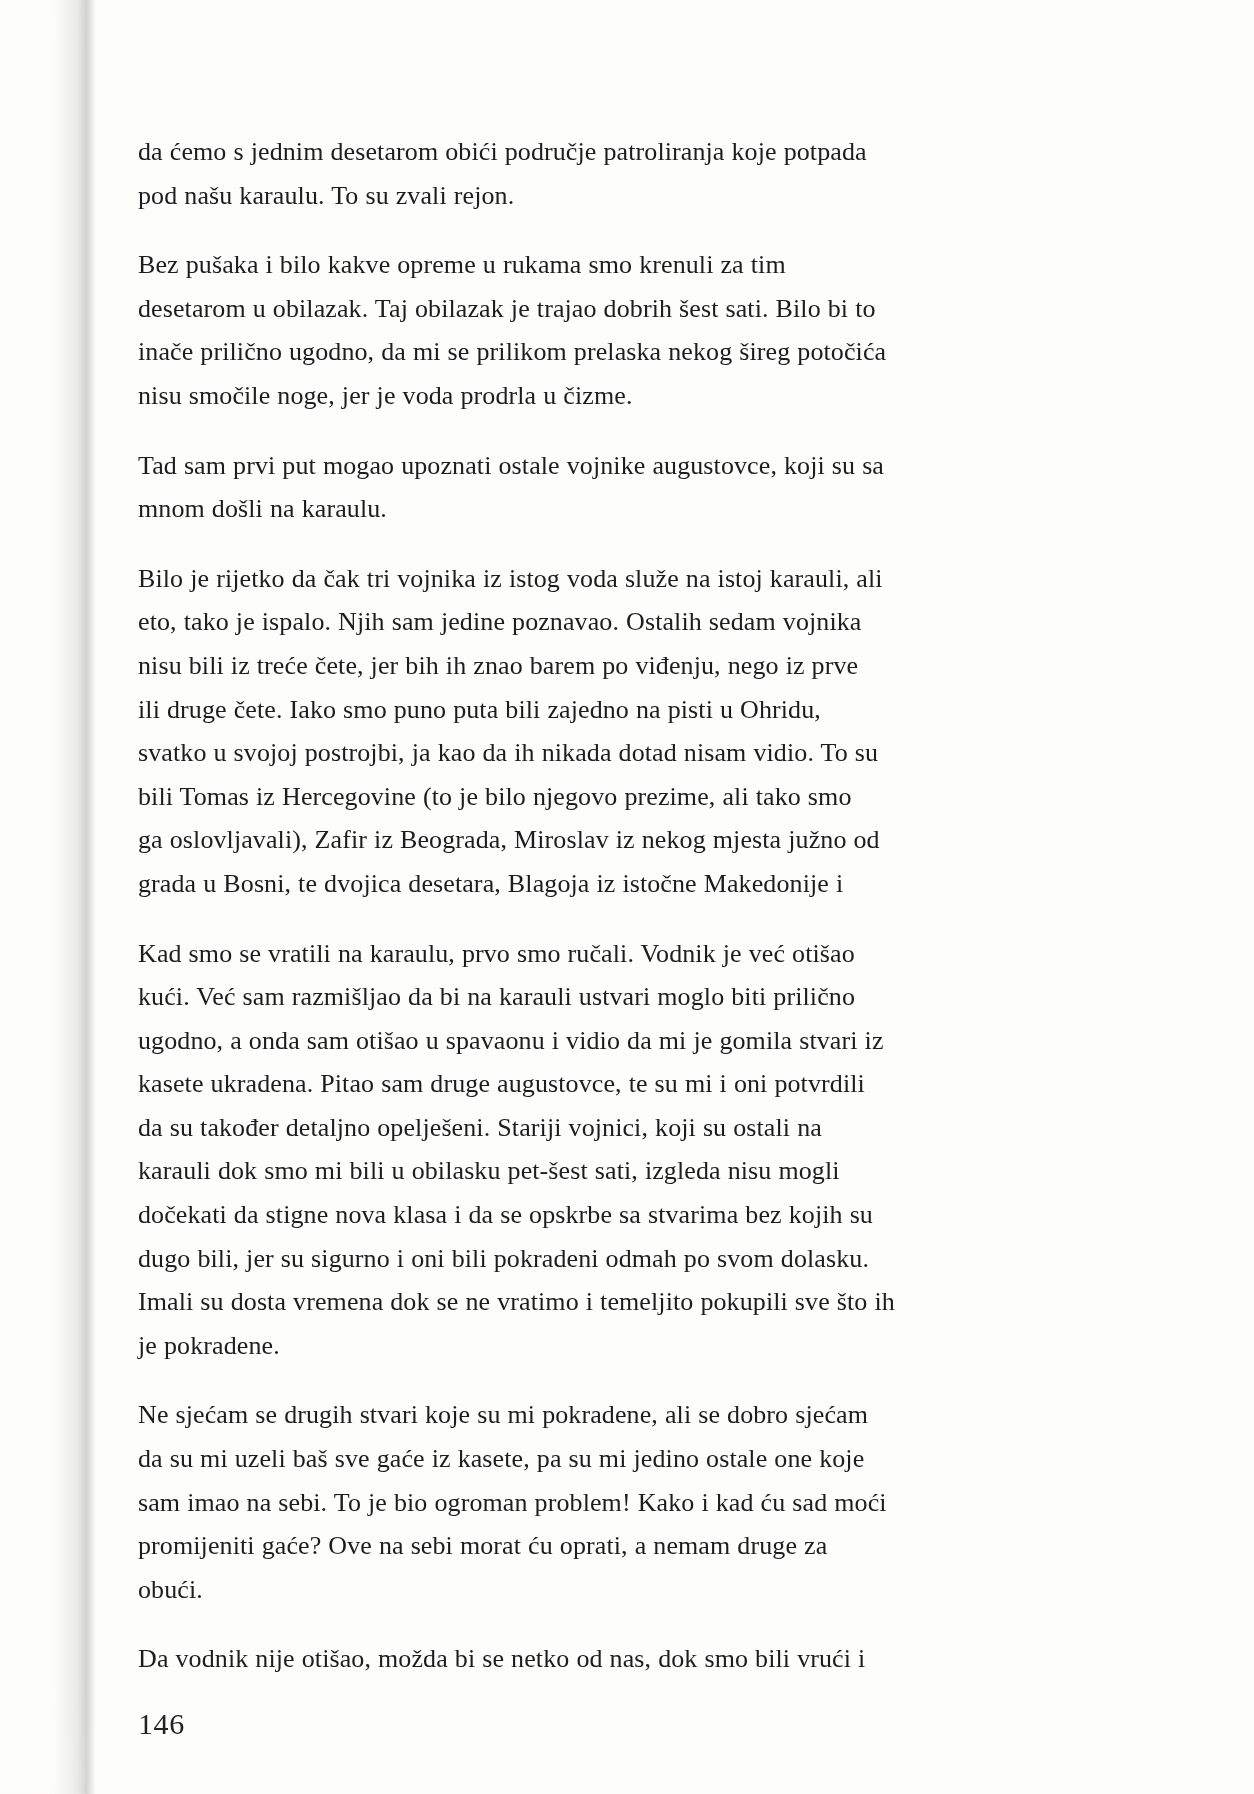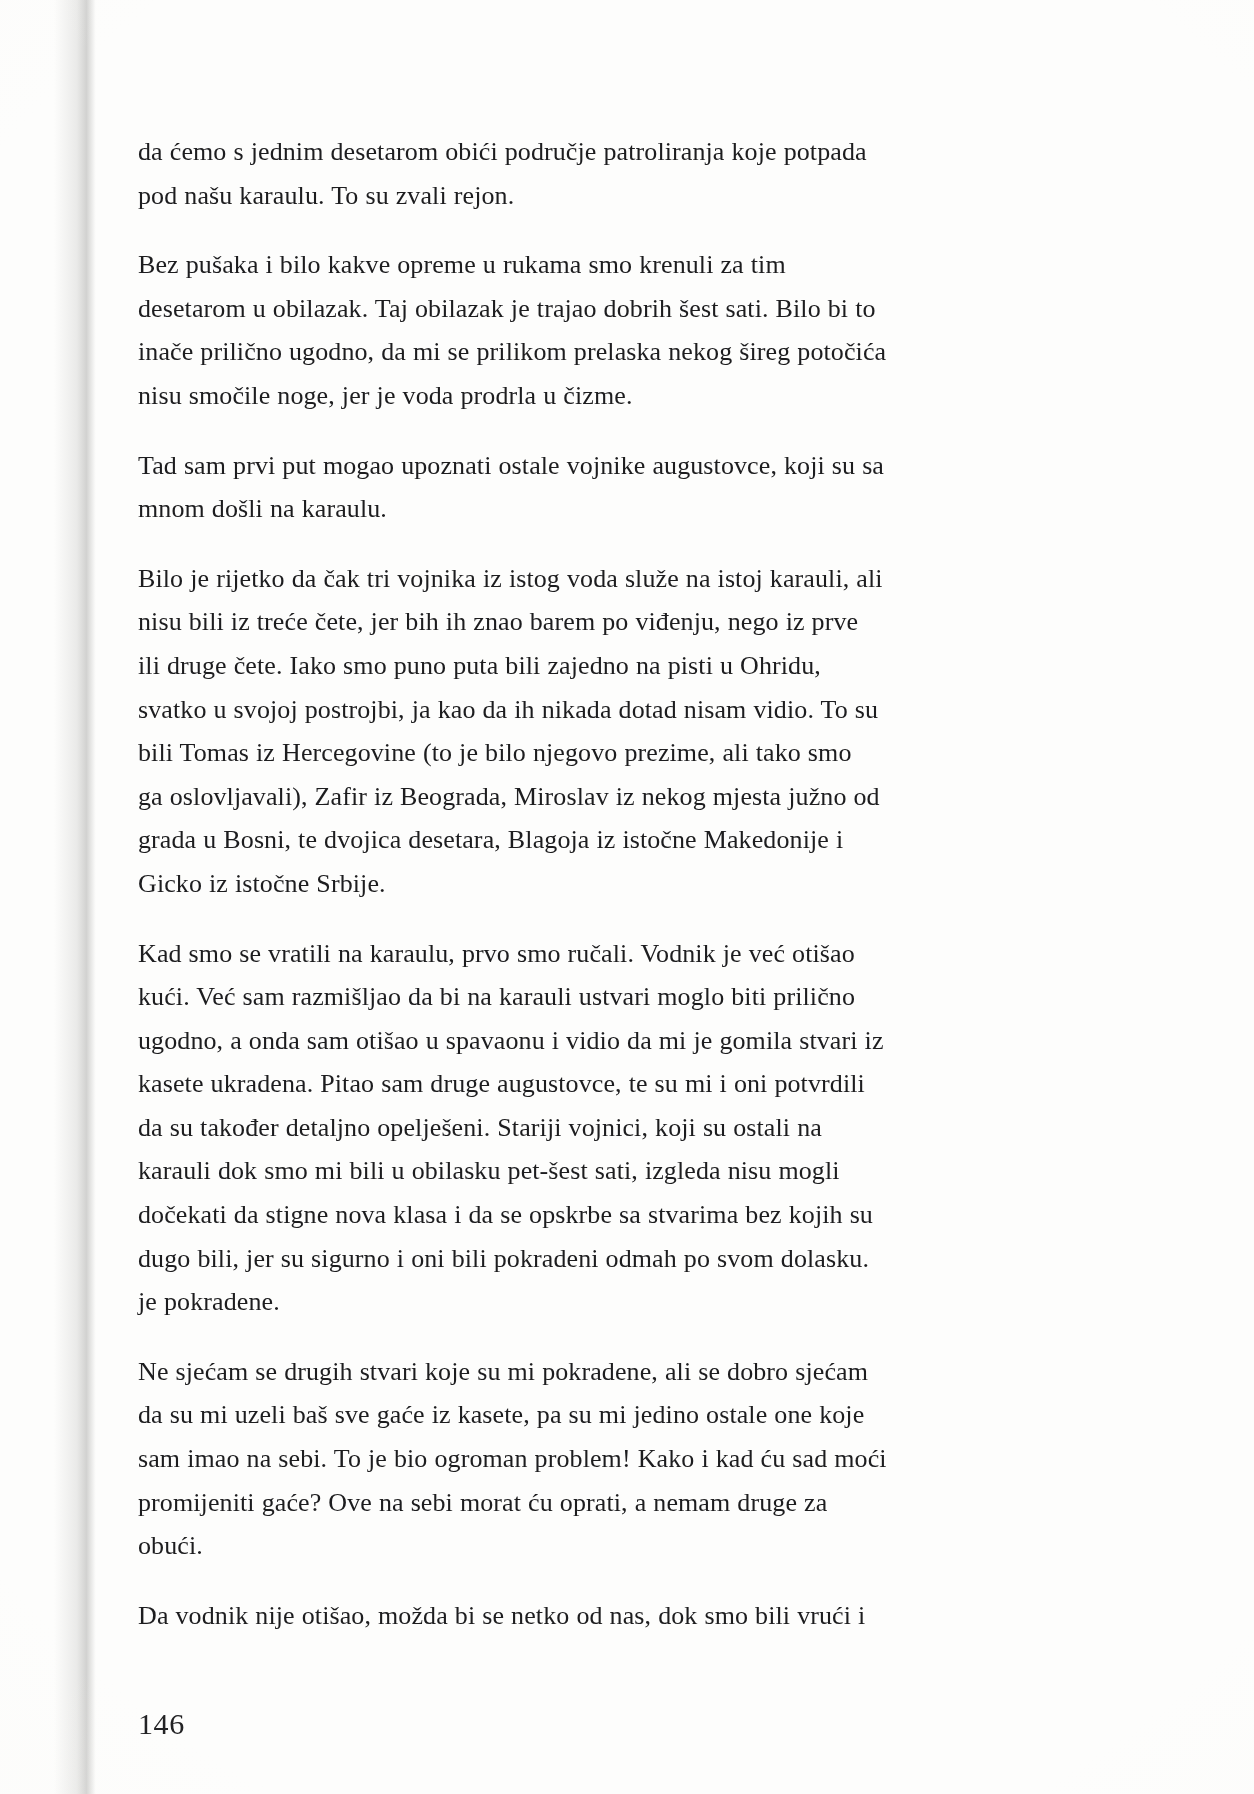--- a/index.html
+++ b/index.html
@@ -105,37 +105,38 @@
         <span class="ln">desetarom u obilazak. Taj obilazak je trajao dobrih šest sati. Bilo bi to</span>
         <span class="ln">inače prilično ugodno, da mi se prilikom prelaska nekog šireg potočića</span>
         <span class="ln">nisu smočile noge, jer je voda prodrla u čizme.</span>
       </p>
       <p class="para">
         <span class="ln">Tad sam prvi put mogao upoznati ostale vojnike augustovce, koji su sa</span>
         <span class="ln">mnom došli na karaulu.</span>
       </p>
       <p class="para">
         <span class="ln">Bilo je rijetko da čak tri vojnika iz istog voda služe na istoj karauli, ali</span>
+        <span class="ln">eto, tako je ispalo. Njih sam jedine poznavao. Ostalih sedam vojnika</span>
         <span class="ln">nisu bili iz treće čete, jer bih ih znao barem po viđenju, nego iz prve</span>
         <span class="ln">ili druge čete. Iako smo puno puta bili zajedno na pisti u Ohridu,</span>
         <span class="ln">svatko u svojoj postrojbi, ja kao da ih nikada dotad nisam vidio. To su</span>
         <span class="ln">bili Tomas iz Hercegovine (to je bilo njegovo prezime, ali tako smo</span>
         <span class="ln">ga oslovljavali), Zafir iz Beograda, Miroslav iz nekog mjesta južno od</span>
         <span class="ln">grada u Bosni, te dvojica desetara, Blagoja iz istočne Makedonije i</span>
-        <span class="ln">Gicko iz istočne Srbije.</span>
       </p>
       <p class="para">
         <span class="ln">Kad smo se vratili na karaulu, prvo smo ručali. Vodnik je već otišao</span>
         <span class="ln">kući. Već sam razmišljao da bi na karauli ustvari moglo biti prilično</span>
         <span class="ln">ugodno, a onda sam otišao u spavaonu i vidio da mi je gomila stvari iz</span>
         <span class="ln">kasete ukradena. Pitao sam druge augustovce, te su mi i oni potvrdili</span>
         <span class="ln">da su također detaljno opelješeni. Stariji vojnici, koji su ostali na</span>
         <span class="ln">karauli dok smo mi bili u obilasku pet-šest sati, izgleda nisu mogli</span>
         <span class="ln">dočekati da stigne nova klasa i da se opskrbe sa stvarima bez kojih su</span>
         <span class="ln">dugo bili, jer su sigurno i oni bili pokradeni odmah po svom dolasku.</span>
+        <span class="ln">Imali su dosta vremena dok se ne vratimo i temeljito pokupili sve što ih</span>
         <span class="ln">je pokradene.</span>
       </p>
       <p class="para">
         <span class="ln">Ne sjećam se drugih stvari koje su mi pokradene, ali se dobro sjećam</span>
         <span class="ln">da su mi uzeli baš sve gaće iz kasete, pa su mi jedino ostale one koje</span>
         <span class="ln">sam imao na sebi. To je bio ogroman problem! Kako i kad ću sad moći</span>
         <span class="ln">promijeniti gaće? Ove na sebi morat ću oprati, a nemam druge za</span>
         <span class="ln">obući.</span>
       </p>
       <p class="para">

